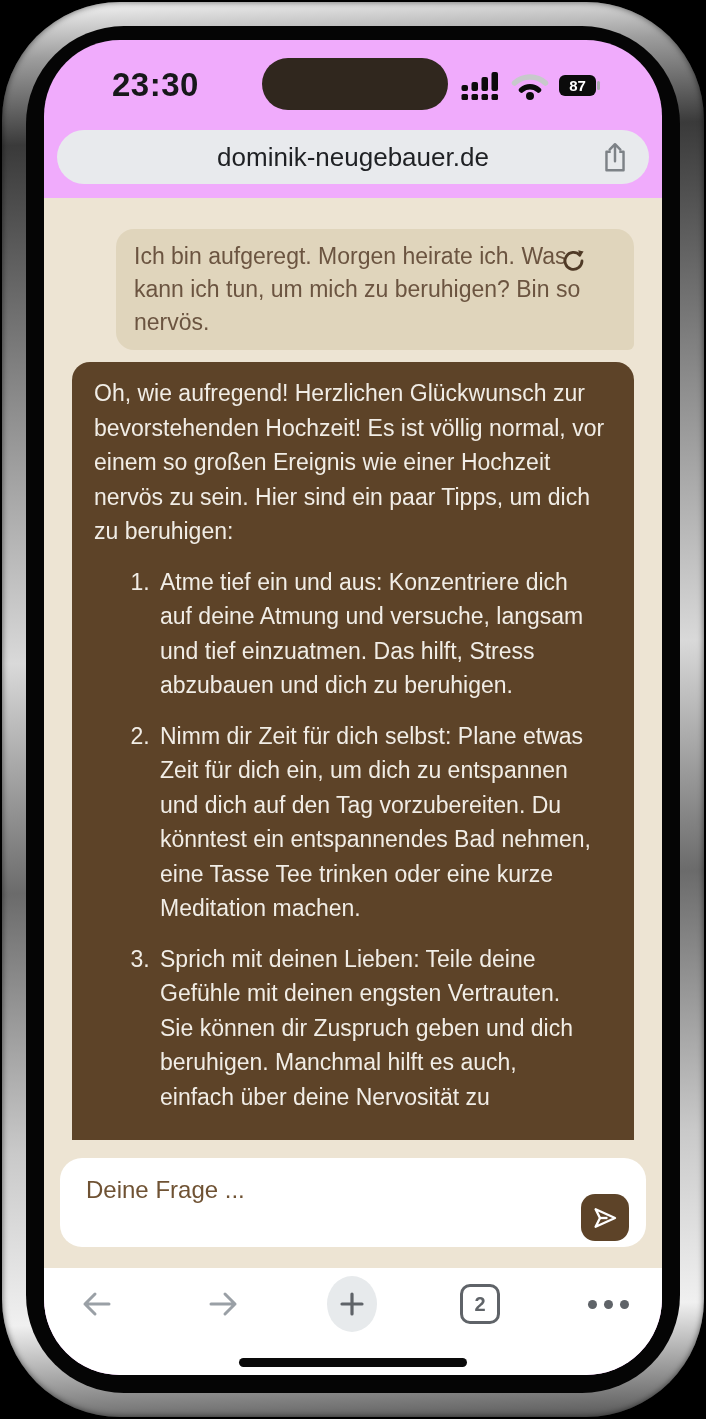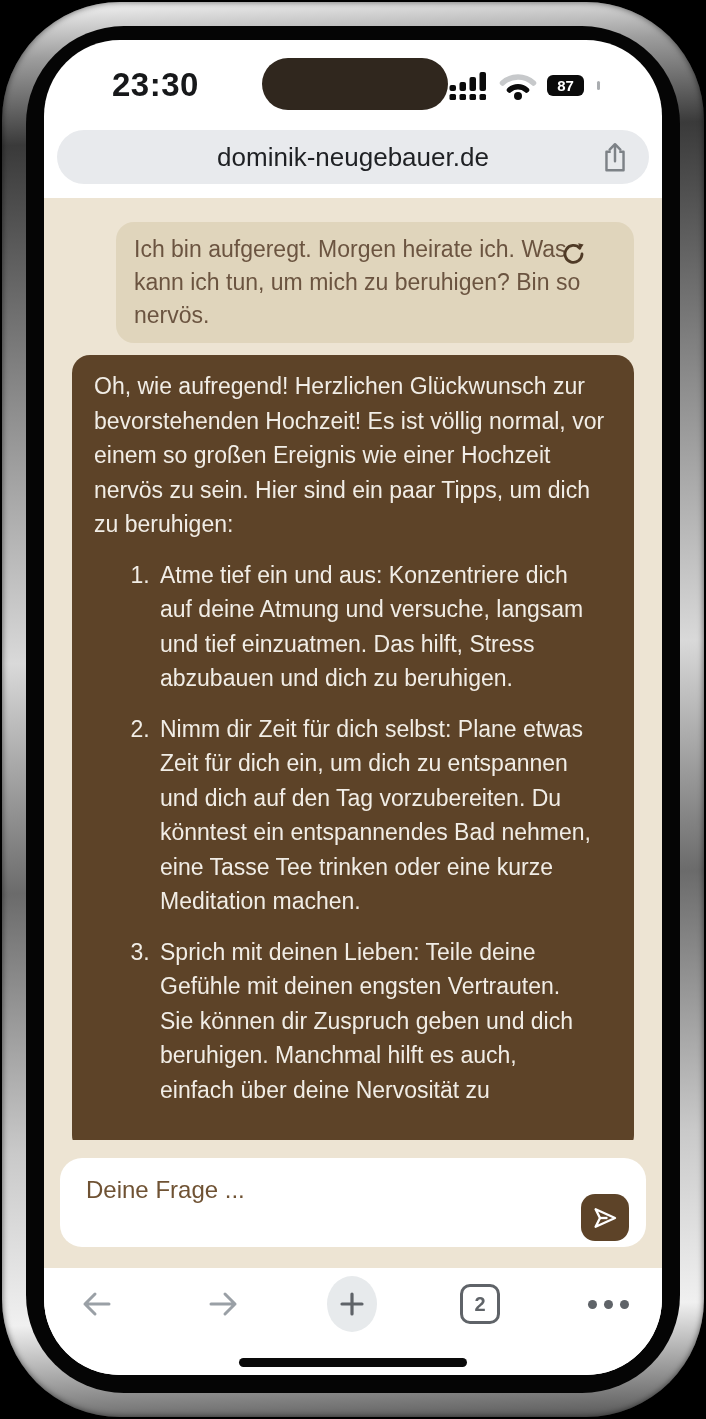--- a/index.html
+++ b/index.html
@@ -9,42 +9,42 @@
   }
   
   .frame-chrome{
     position:absolute;inset:2px;border-radius:118px;
     background:linear-gradient(178deg,#f8f8f8 0%,#9d9d9d 4%,#3a3a3a 10%,#8c8c8c 28%,#d9d9d9 46%,#6b6b6b 62%,#c9c9c9 80%,#f0f0f0 92%,#555 100%);
     box-shadow:inset 0 0 6px rgba(0,0,0,.6);
   }
   .bezel{position:absolute;inset:26px;border-radius:98px;background:#050505;}
   .screen{
     position:absolute;top:40px;bottom:44px;left:44px;right:44px;
-    border-radius:76px;background:#ffffff;overflow:hidden;
+    border-radius:76px;background:#f0abfc;overflow:hidden;
   }
   
   .status-bar{position:relative;height:60px;}
   .time{position:absolute;left:68px;top:26px;font-size:33px;font-weight:700;color:#17181a;letter-spacing:.5px;}
   .island{position:absolute;left:218px;top:18px;width:186px;height:52px;border-radius:26px;background:#30271e;}
   .status-icons{position:absolute;right:60px;top:31px;display:flex;align-items:center;gap:9px;}
-  .battery{position:relative;width:43px;height:21px;padding-left:12px;}
+  .battery{position:relative;width:43px;height:21px;}
   .battery .body{position:absolute;left:0;top:0;width:37px;height:21px;border-radius:6px;background:#0b0b0b;
     color:#fff;font-size:15px;font-weight:700;text-align:center;line-height:21px;}
   .battery .nub{position:absolute;right:2px;top:6px;width:3px;height:9px;border-radius:2px;background:#aaadb0;}
   
   .url-row{padding:30px 13px 14px;}
   .url-bar{position:relative;height:54px;border-radius:27px;background:#e8eaed;}
   .url-text{text-align:center;line-height:54px;font-size:26px;color:#1f2124;}
   .share-btn{position:absolute;right:20px;top:11px;width:28px;height:32px;}
   
   .webpage{position:absolute;top:158px;left:0;right:0;height:1070px;background:#ede4d3;}
   .chat-scroll{position:relative;height:942px;overflow:hidden;}
   .bubble{font-size:23px;box-sizing:border-box;}
   .user-bubble{
-    position:relative;margin:24px 28px 0 72px;padding:11px 18px;
+    position:relative;margin:31px 28px 0 72px;padding:11px 18px;
     background:#e0d5bc;color:#6b5440;border-radius:18px 18px 6px 18px;line-height:33px;
   }
   .refresh-btn{position:absolute;top:18px;right:46px;width:28px;height:28px;}
   .bot-bubble{
     margin:12px 28px 0 28px;padding:14px 22px 30px;
     background:#5d4328;color:#f1ede6;border-radius:18px;line-height:34.5px;
   }
   .bot-bubble p{margin:0;}
   .bot-bubble ol{margin:0;padding:0 0 0 46px;}
   .bot-bubble li{padding-left:4px;margin:16px;}

